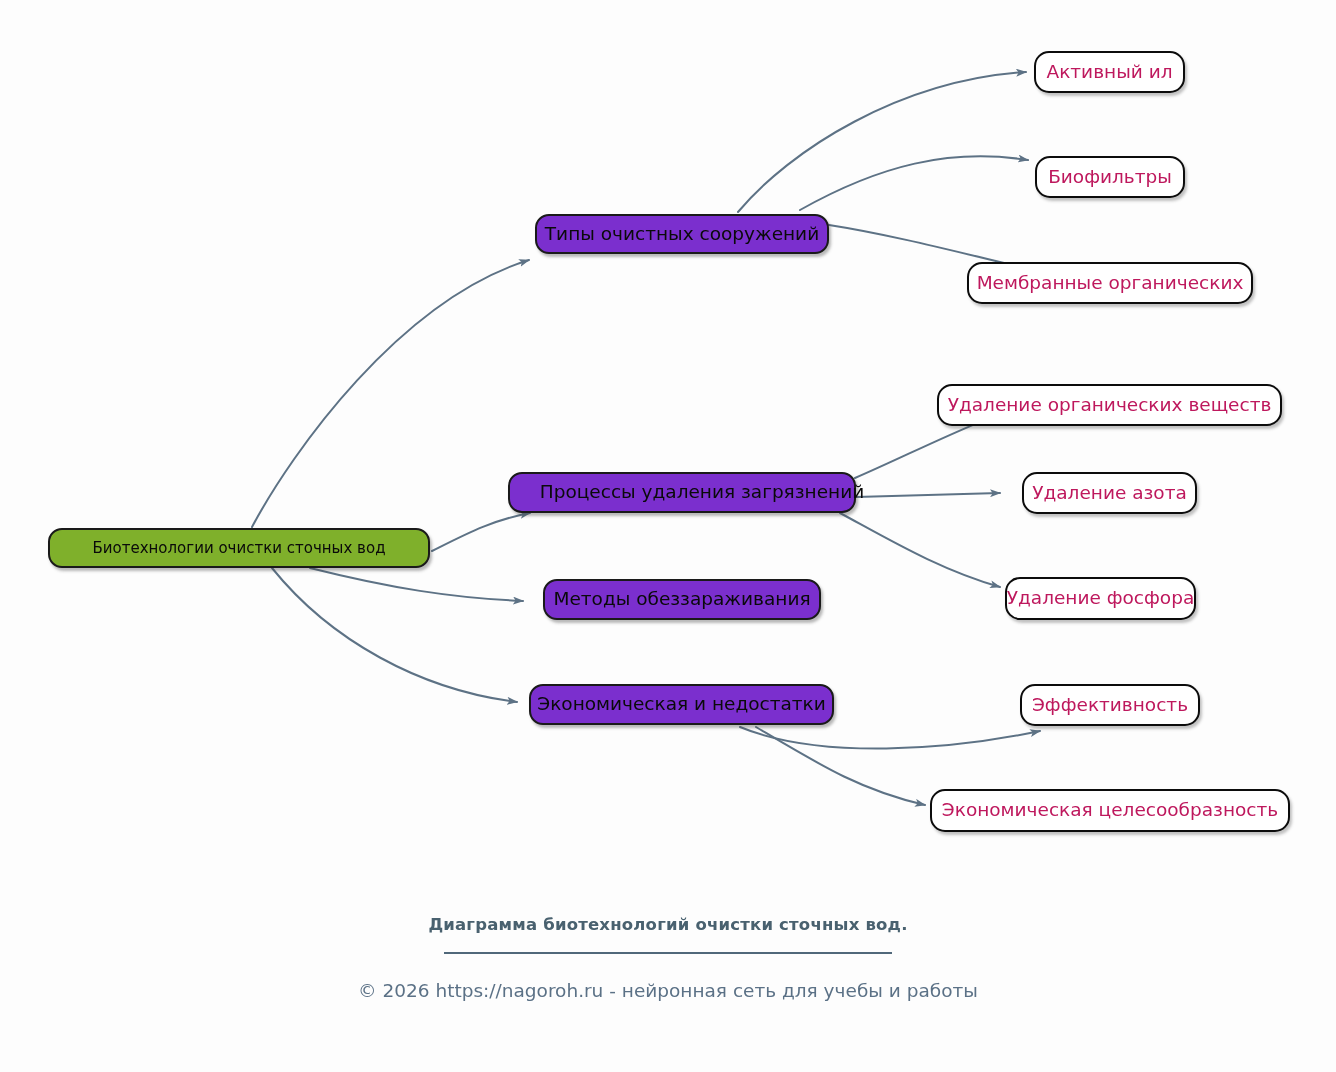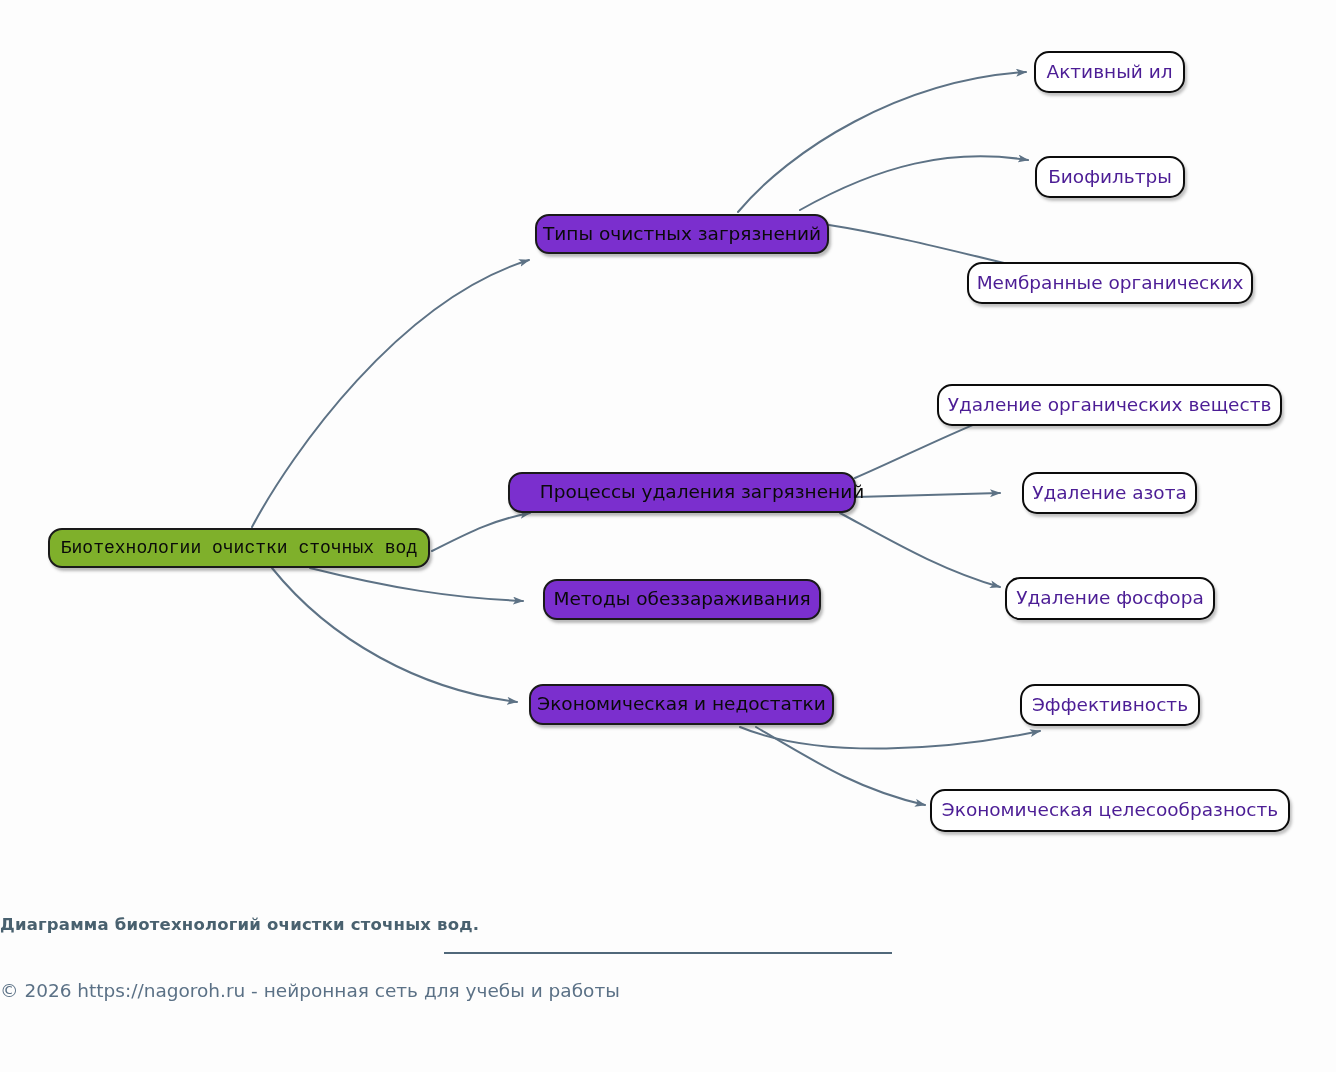--- a/index.html
+++ b/index.html
@@ -51,22 +51,21 @@
 
   
   .node-root {
     background: #7fb02b;
     border: 2px solid #1a1a1a;
     border-radius: 14px;
     box-shadow: 2px 3px 3px rgba(60, 60, 60, 0.36);
   }
   .node-root .node-label {
     color: #0a0a0a;
-    font-size: 18px;
-    font-family: Liberation Mono, monospace;
+    font-size: 15px;
   }
 
   
   .node-branch {
     background: #7b2fce;
     border: 2px solid #1a1a1a;
     border-radius: 14px;
     box-shadow: 2px 3px 3px rgba(60, 60, 60, 0.36);
   }
   .node-branch .node-label {
@@ -75,31 +74,31 @@
   }
 
   
   .node-leaf {
     background: #ffffff;
     border: 2px solid #0c0c0c;
     border-radius: 15px;
     box-shadow: 2px 3px 3px rgba(70, 70, 70, 0.33);
   }
   .node-leaf .node-label {
-    color: #4c1d95;
+    color: #be185d;
     font-size: 18.5px;
   }
 
   
   #footer {
     position: absolute;
     left: 0;
     top: 880px;
     width: 1336px;
-    text-align: left;
+    text-align: center;
   }
   #footer-caption {
     font-size: 16.5px;
     font-weight: bold;
     color: #49616f;
     letter-spacing: 0.2px;
     margin-top: 35px;
   }
   #footer-divider {
     width: 448px;
@@ -144,21 +143,21 @@
       <path d="M 740,727 C 820,760 950,750 1040,731" marker-end="url(#arrowhead)"></path>
       <path d="M 756,727 C 820,765 860,790 925,805" marker-end="url(#arrowhead)"></path>
     </g>
   </svg>
 
   <div class="node node-root" style="left:48px; top:528px; width:382px; height:40px;">
     <span class="node-label">Биотехнологии очистки сточных вод</span>
   </div>
 
   <div class="node node-branch" style="left:535px; top:214px; width:294px; height:40px;">
-    <span class="node-label">Типы очистных загрязнений</span>
+    <span class="node-label">Типы очистных сооружений</span>
   </div>
 
   <div class="node node-leaf" style="left:1034px; top:51px; width:151px; height:42px;">
     <span class="node-label">Активный ил</span>
   </div>
 
   <div class="node node-leaf" style="left:1035px; top:156px; width:150px; height:42px;">
     <span class="node-label">Биофильтры</span>
   </div>
 
@@ -171,21 +170,21 @@
   </div>
 
   <div class="node node-leaf" style="left:937px; top:384px; width:345px; height:42px;">
     <span class="node-label">Удаление органических веществ</span>
   </div>
 
   <div class="node node-leaf" style="left:1022px; top:472px; width:175px; height:42px;">
     <span class="node-label">Удаление азота</span>
   </div>
 
-  <div class="node node-leaf" style="left:1005px; top:577px; width:210px; height:43px;">
+  <div class="node node-leaf" style="left:1005px; top:577px; width:191px; height:43px;">
     <span class="node-label">Удаление фосфора</span>
   </div>
 
   <div class="node node-branch" style="left:543px; top:579px; width:278px; height:41px;">
     <span class="node-label">Методы обеззараживания</span>
   </div>
 
   <div class="node node-branch" style="left:529px; top:684px; width:305px; height:41px;">
     <span class="node-label">Экономическая и недостатки</span>
   </div>

